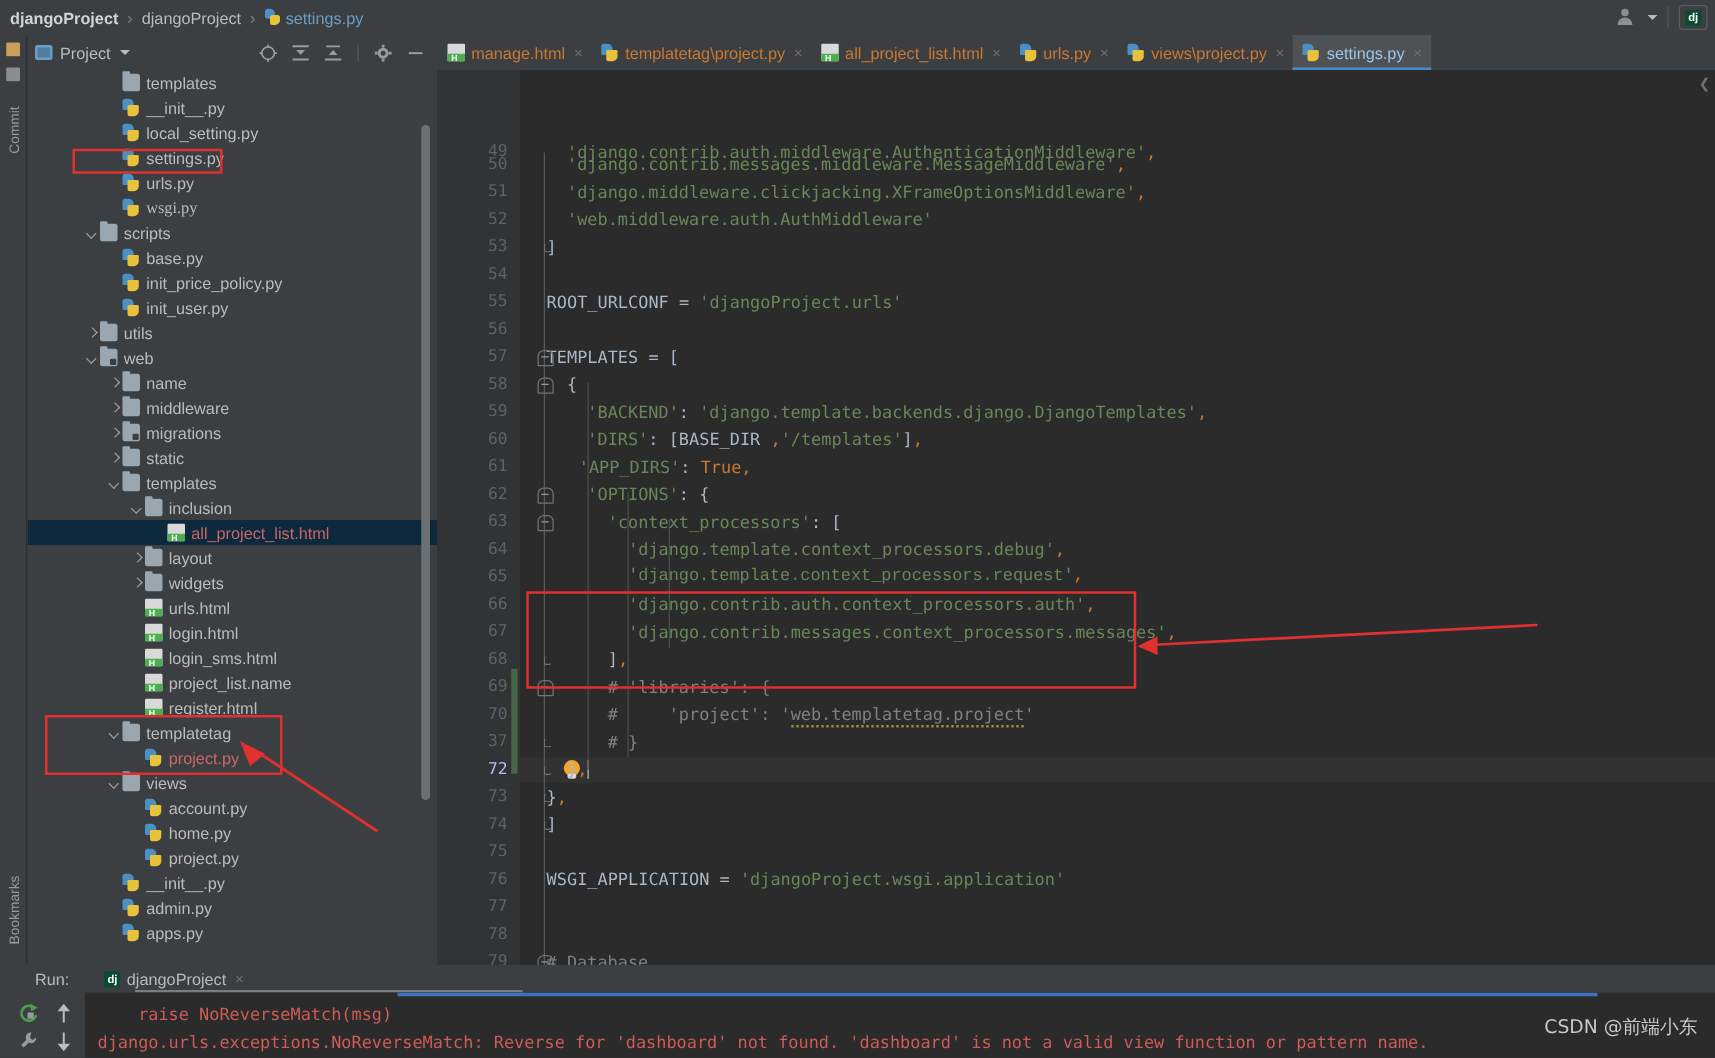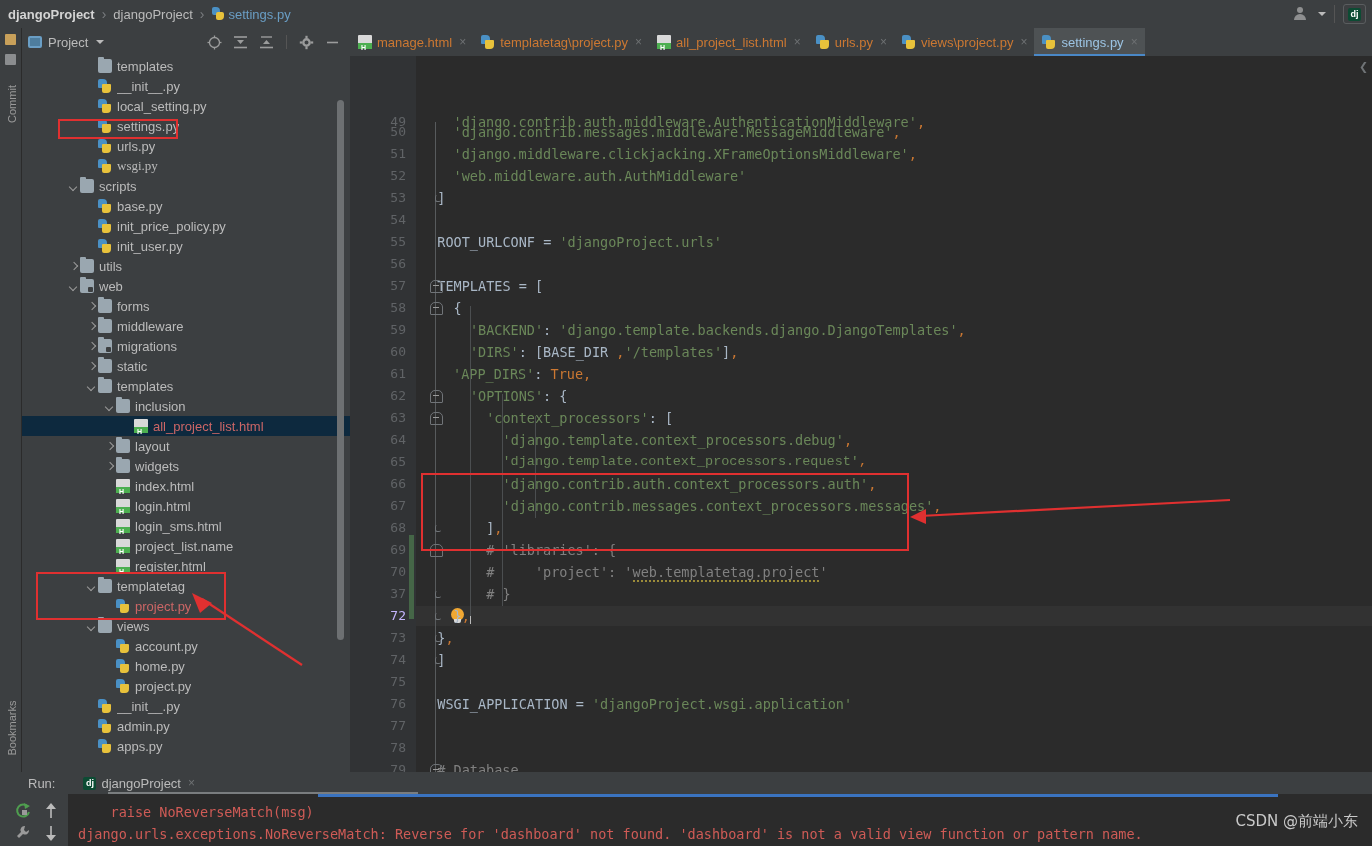--- a/index.html
+++ b/index.html
@@ -314,21 +314,21 @@
         <span class="tlabel">utils</span>
       </div>
       <div class="trow" style="padding-left: 46px;">
         <span class="tw arrow-d"></span>
         <span class="ic ic-folder mod"></span>
         <span class="tlabel">web</span>
       </div>
       <div class="trow" style="padding-left: 64px;">
         <span class="tw arrow-r"></span>
         <span class="ic ic-folder"></span>
-        <span class="tlabel">forms</span>
+        <span class="tlabel">name</span>
       </div>
       <div class="trow" style="padding-left: 64px;">
         <span class="tw arrow-r"></span>
         <span class="ic ic-folder"></span>
         <span class="tlabel">middleware</span>
       </div>
       <div class="trow" style="padding-left: 64px;">
         <span class="tw arrow-r"></span>
         <span class="ic ic-folder mod"></span>
         <span class="tlabel">migrations</span>
@@ -359,21 +359,21 @@
         <span class="tlabel">layout</span>
       </div>
       <div class="trow" style="padding-left: 82px;">
         <span class="tw arrow-r"></span>
         <span class="ic ic-folder"></span>
         <span class="tlabel">widgets</span>
       </div>
       <div class="trow" style="padding-left: 82px;">
         <span class="tw"></span>
         <span class="ic ic-html"></span>
-        <span class="tlabel">index.html</span>
+        <span class="tlabel">urls.html</span>
       </div>
       <div class="trow" style="padding-left: 82px;">
         <span class="tw"></span>
         <span class="ic ic-html"></span>
         <span class="tlabel">login.html</span>
       </div>
       <div class="trow" style="padding-left: 82px;">
         <span class="tw"></span>
         <span class="ic ic-html"></span>
         <span class="tlabel">login_sms.html</span>
@@ -518,21 +518,21 @@
       <div class="code" style="top: 88px; left: 103.6px;"><span class="s">'django.middleware.clickjacking.XFrameOptionsMiddleware'</span><span class="p">,</span></div>
       <div class="code" style="top: 110px; left: 103.6px;"><span class="s">'web.middleware.auth.AuthMiddleware'</span></div>
       <div class="code" style="top: 132px; left: 87.3px;"><span class="n">]</span></div>
       <div class="code" style="top: 154px; left: 71px;"></div>
       <div class="code" style="top: 176px; left: 87.3px;"><span class="n">R</span><span class="n">O</span><span class="n">O</span><span class="n">T</span><span class="n">_</span><span class="n">U</span><span class="n">R</span><span class="n">L</span><span class="n">C</span><span class="n">O</span><span class="n">N</span><span class="n">F</span><span class="n"> </span><span class="n">=</span><span class="n"> </span><span class="s">'djangoProject.urls'</span></div>
       <div class="code" style="top: 198px; left: 71px;"></div>
       <div class="code" style="top: 220px; left: 87.3px;"><span class="n">T</span><span class="n">E</span><span class="n">M</span><span class="n">P</span><span class="n">L</span><span class="n">A</span><span class="n">T</span><span class="n">E</span><span class="n">S</span><span class="n"> </span><span class="n">=</span><span class="n"> </span><span class="n">[</span></div>
       <div class="code" style="top: 242px; left: 103.6px;"><span class="n">{</span></div>
       <div class="code" style="top: 264px; left: 119.9px;"><span class="s">'BACKEND'</span><span class="n">:</span><span class="n"> </span><span class="s">'django.template.backends.django.DjangoTemplates'</span><span class="p">,</span></div>
       <div class="code" style="top: 286px; left: 119.9px;"><span class="s">'DIRS'</span><span class="n">:</span><span class="n"> </span><span class="n">[</span><span class="n">B</span><span class="n">A</span><span class="n">S</span><span class="n">E</span><span class="n">_</span><span class="n">D</span><span class="n">I</span><span class="n">R</span><span class="n"> </span><span class="p">,</span><span class="s">'/templates'</span><span class="n">]</span><span class="p">,</span></div>
-      <div class="code" style="top: 308px; left: 103px;"><span class="s">'APP_DIRS'</span><span class="n">:</span><span class="n"> </span><span class="k">True</span><span class="p">,</span></div>
+      <div class="code" style="top: 308px; left: 113px;"><span class="s">'APP_DIRS'</span><span class="n">:</span><span class="n"> </span><span class="k">True</span><span class="p">,</span></div>
       <div class="code" style="top: 330px; left: 119.9px;"><span class="s">'OPTIONS'</span><span class="n">:</span><span class="n"> </span><span class="n">{</span></div>
       <div class="code" style="top: 352px; left: 136.2px;"><span class="s">'context_processors'</span><span class="n">:</span><span class="n"> </span><span class="n">[</span></div>
       <div class="code" style="top: 374px; left: 152.5px;"><span class="s">'django.template.context_processors.debug'</span><span class="p">,</span></div>
       <div class="code" style="top: 396px; left: 152.5px; font-family: Liberation Mono, monospace;"><span class="s">'django.template.context_processors.request'</span><span class="p">,</span></div>
       <div class="code" style="top: 418px; left: 152.5px;"><span class="s">'django.contrib.auth.context_processors.auth'</span><span class="p">,</span></div>
       <div class="code" style="top: 440px; left: 152.5px;"><span class="s">'django.contrib.messages.context_processors.messages'</span><span class="p">,</span></div>
       <div class="code" style="top: 462px; left: 136.2px;"><span class="n">]</span><span class="p">,</span></div>
       <div class="code" style="top: 484px; left: 136.2px;"><span class="c"># 'libraries': {</span></div>
       <div class="code" style="top: 506px; left: 136.2px;"><span class="c">#     'project': '<span class="wavy">web.templatetag.project</span>'</span></div>
       <div class="code" style="top: 528px; left: 136.2px;"><span class="c"># }</span></div>

